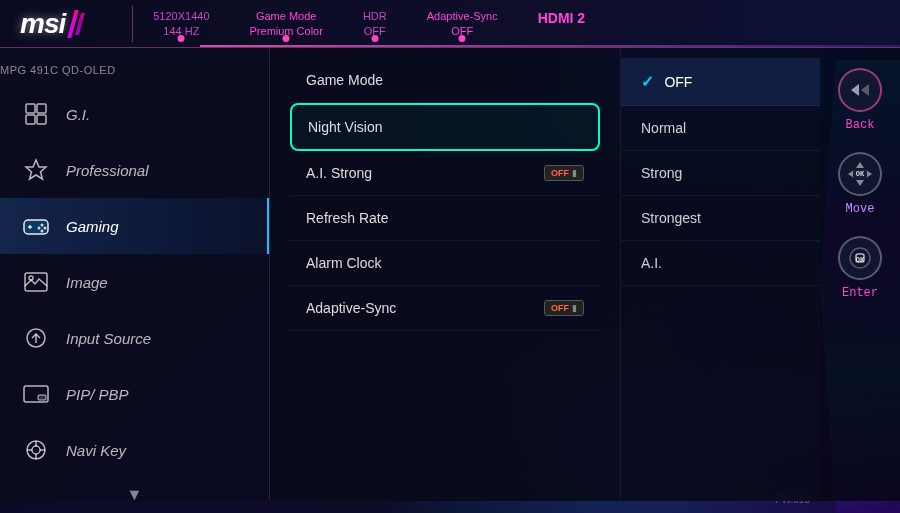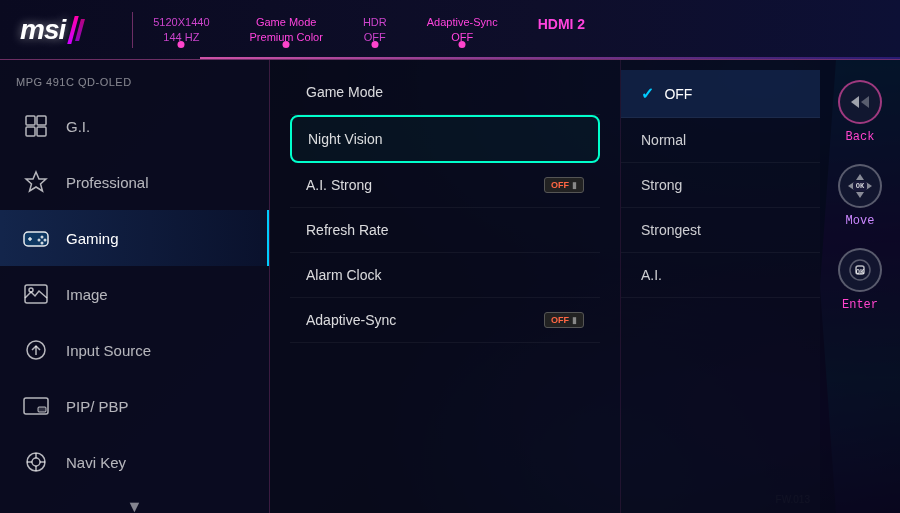--- a/index.html
+++ b/index.html
@@ -35,21 +35,21 @@
         linear-gradient(180deg, rgba(0,180,255,0.6) 0%, rgba(140,0,255,0.5) 40%, rgba(0,220,255,0.4) 70%, rgba(80,0,200,0.3) 100%);
       clip-path: polygon(20% 0%, 100% 0%, 100% 100%, 20% 100%, 0% 50%);
       z-index: 0;
       opacity: 0.7;
     }
 
     
     .header {
       position: relative;
       z-index: 10;
-      height: 60px;
+      height: 48px;
       background: linear-gradient(90deg, #0a0a20 0%, #0e0e2a 60%, #0d1035 100%);
       display: flex;
       align-items: center;
       border-bottom: 1px solid rgba(255,100,200,0.4);
       padding: 8px 20px;
     }
 
     .logo-area {
       display: flex;
       align-items: center;
@@ -143,33 +143,34 @@
     .sidebar {
       width: 270px;
       background: rgba(10, 12, 30, 0.85);
       border-right: 1px solid rgba(255,100,200,0.2);
       padding: 10px 0;
     }
 
     .model-label {
       font-size: 11px;
       color: rgba(255,255,255,0.5);
-      padding: 6px 16px 10px;
+      padding: 6px 0 10px;
       letter-spacing: 0.5px;
     }
 
     .sidebar-item {
       display: flex;
       align-items: center;
       gap: 14px;
       padding: 12px 20px;
       cursor: pointer;
       color: rgba(255,255,255,0.7);
       font-size: 15px;
       transition: background 0.2s;
+      font-style: italic;
     }
 
     .sidebar-item.active {
       background: linear-gradient(90deg, rgba(20,40,80,0.9) 0%, rgba(10,20,50,0.7) 100%);
       color: #fff;
       border-right: 2px solid #00ccff;
     }
 
     .sidebar-item .icon {
       width: 32px;

